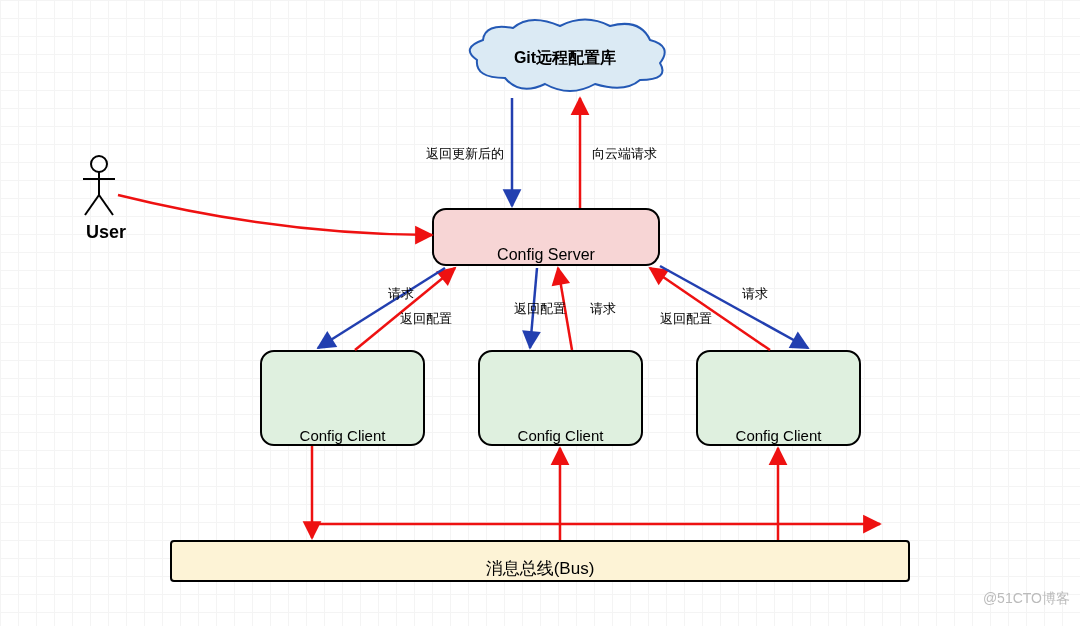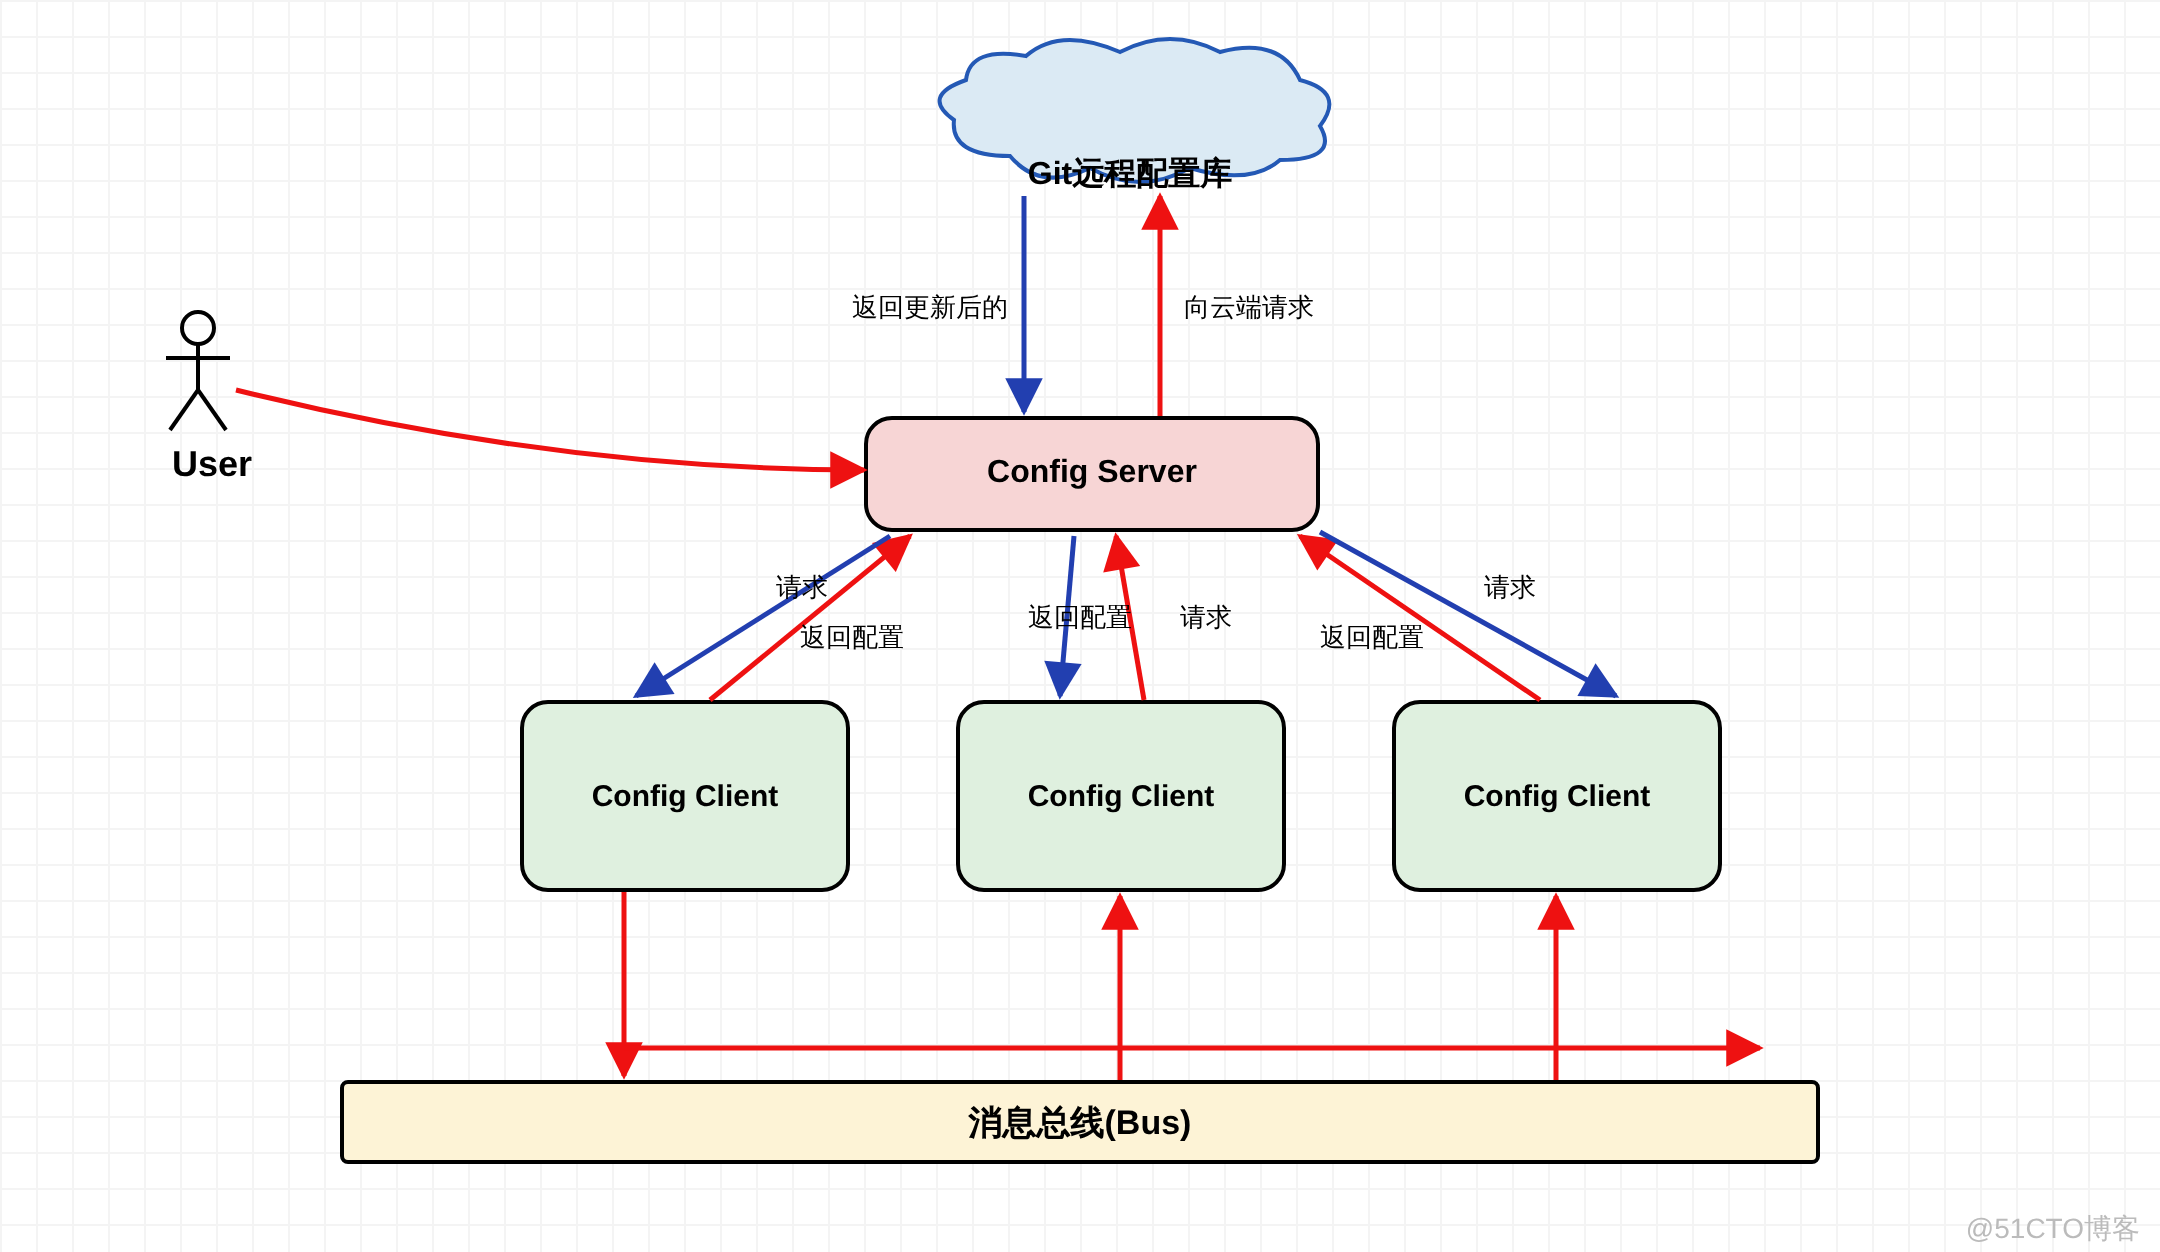--- a/index.html
+++ b/index.html
@@ -1,27 +1,27 @@
 <!DOCTYPE html>
 <html><head>
 <meta charset="utf-8">
 <style>
   html,body{margin:0;padding:0;width:1080px;height:626px;font-family:Arial,"Microsoft YaHei",sans-serif;overflow:hidden}
   .canvas{position:absolute;inset:0;background:#fff;
     background-image:linear-gradient(#f4f4f4 1px,transparent 1px),linear-gradient(90deg,#f4f4f4 1px,transparent 1px);
     background-size:18px 18px}
-  .box{position:absolute;border:2px solid #000;border-radius:14px;display:flex;align-items:center;justify-content:center;font-weight:bold;box-sizing:border-box}
+  .box{position:absolute;border:2px solid #000;border-radius:14px;display:flex;align-items:flex-end;justify-content:center;font-weight:normal;box-sizing:border-box}
   .server{background:#f7d5d5}
   .client{background:#dff0df}
   .bus{background:#fdf3d6;border-radius:4px}
-  .cloud{position:absolute;display:flex;align-items:flex-end;justify-content:center;font-weight:bold;font-size:16px}
+  .cloud{position:absolute;display:flex;align-items:center;justify-content:center;font-weight:bold;font-size:16px}
   .lbl{position:absolute;font-size:13px;color:#000;white-space:nowrap}
   .bold{font-weight:bold}
   .user-label{position:absolute;font-size:18px;font-weight:bold}
-  .watermark{position:absolute;right:10px;bottom:2px;color:#bbb;font-size:14px}
+  .watermark{position:absolute;right:10px;bottom:18px;color:#bbb;font-size:14px}
   svg.arrows{position:absolute;inset:0;width:1080px;height:626px;pointer-events:none}
   .stick{position:absolute}
 </style>
 </head>
 <body>
 
 <div class="canvas">
 
   <div class="cloud" style="left:455px;top:18px;width:220px;height:80px">
     <svg viewBox="0 0 220 80" width="220" height="80" style="position:absolute;inset:0">

